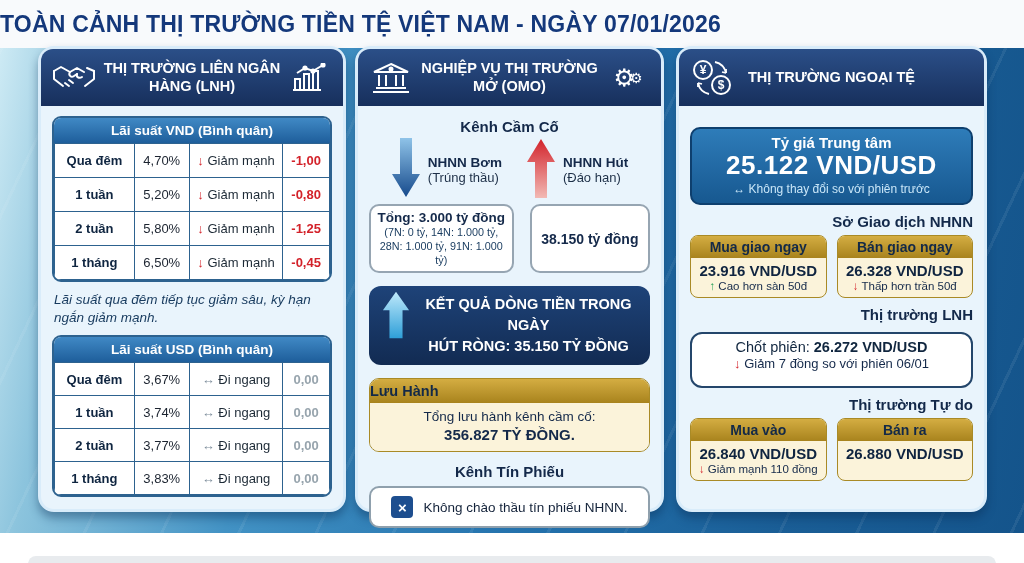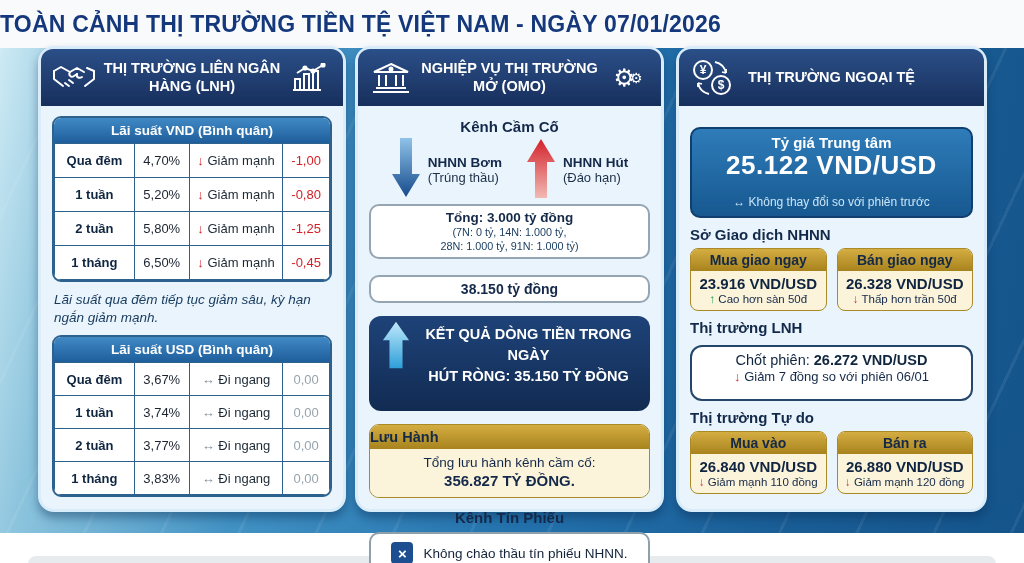--- a/index.html
+++ b/index.html
@@ -34,60 +34,60 @@
   
   .tblock { border:2px solid #2d628f; border-radius:9px; overflow:hidden; background:#fff; }
   .tbl-title { background:linear-gradient(180deg,#4089c5,#1e5e9b); color:#fff; font-weight:700;
     font-size:13.5px; text-align:center; padding:5px 0; }
   table { width:100%; border-collapse:collapse; }
   td { border:1px solid #2d628f; font-size:13px; height:34px; text-align:center; vertical-align:middle; }
   .usd td { height:33px; }
   td.term { font-weight:700; color:#0f2540; width:29%; }
   td.rate { font-weight:400; color:#1c2430; width:20%; }
   td.trend{ width:34%; color:#1d2a36; }
-  td.chg  { width:17%; font-weight:400; }
+  td.chg  { width:17%; font-weight:700; }
   .arr-red { color:#d3222a; font-weight:700; }
   .arr-grey{ color:#7d8d9b; font-weight:700; }
   .chg-red { color:#d3222a; }
   .chg-grey{ color:#97a4ad; }
 
   .note { font-style:italic; color:#173a5e; font-size:13.5px; margin:9px 2px 9px; line-height:1.3; }
 
   
   .sec-title { text-align:center; font-weight:700; color:#14294a; font-size:15px; margin-top:2px; }
   .flows { display:flex; justify-content:center; gap:24px; margin-top:3px; }
   .flow { display:flex; gap:7px; align-items:center; }
   .flow-label b { display:block; font-size:13.5px; color:#14294a; }
   .flow-label span { display:block; font-size:13px; color:#1d2f47; }
-  .flow-boxes { display:flex; gap:16px; margin:2px 0 0;flex-direction:column; }
+  .flow-boxes { display:flex; gap:16px; margin:2px 0 0; }
   .fbox { background:#fff; border:2px solid #96a5b2; border-radius:10px; text-align:center; padding:4px 3px; }
   .fbox1 { flex:1.22; }
   .fbox1 .b1 { font-weight:700; font-size:13.5px; color:#14294a; }
   .fbox1 .b2 { font-size:10.8px; color:#173a5e; line-height:1.3; }
   .fbox2 { flex:1; display:flex; align-items:center; justify-content:center; font-weight:700; font-size:14px; color:#14294a; }
   .banner { position:relative; margin:13px 0 0; background:linear-gradient(180deg,#1e4379,#122b52);
-    border-radius:12px; color:#fff; text-align:center; font-weight:700; font-size:14.5px; line-height:1.45; padding:8px 4px 24px 42px; }
+    border-radius:12px; color:#fff; text-align:center; font-weight:700; font-size:14.5px; line-height:1.45; padding:8px 4px 8px 42px; }
   .banner svg { position:absolute; left:13px; top:5px; }
   .gold-block { margin:13px 0 0; border:1.5px solid #a98a26; border-radius:10px; overflow:hidden; }
   .gold-head { background:linear-gradient(180deg,#d4ad42,#a8831d); color:#132947; font-weight:700; font-size:14.5px; padding:4px 0; }
   .gold-body { background:#fbf3da; text-align:center; padding:6px 4px 8px; color:#14294a; font-size:13.5px; }
   .gold-value { font-weight:700; font-size:15px; margin-top:2px; }
   .mt { margin-top:11px; }
   .tin-box { margin:6px 0 0; background:#fff; border:2px solid #8fa0ad; border-radius:10px; display:flex;
     align-items:center; justify-content:center; gap:10px; padding:8px 6px; font-size:13.5px; color:#14233a; }
   .x-icon { width:22px; height:22px; background:#1d4e8f; color:#fff; border-radius:4px; display:flex;
     align-items:center; justify-content:center; font-weight:700; font-size:15px; flex:none; }
 
   
   .central-box { margin:11px 0 0; background:linear-gradient(180deg,#2e7cb9,#175890); border:2px solid #0e3f6e;
     border-radius:10px; color:#fff; text-align:center; padding:5px 8px 7px; }
   .central-title { font-weight:700; font-size:15px; }
   .central-rate { font-weight:700; font-size:26px; line-height:1.15; letter-spacing:.5px; }
-  .central-note { font-size:12px; color:#c9e6f8; margin-top:14px; }
-  .fx-title { text-align:left; font-weight:700; font-size:15px; color:#13294a; margin-top:8px; }
+  .central-note { font-size:12px; color:#c9e6f8; margin-top:1px; }
+  .fx-title { text-align:right; font-weight:700; font-size:15px; color:#13294a; margin-top:8px; }
   .fx-pair { display:flex; gap:10px; margin:5px 0 0; }
   .gcard { flex:1; border:1.5px solid #a98a26; border-radius:8px; overflow:hidden; background:#fbf3da; text-align:center; }
   .gcard-head { background:linear-gradient(180deg,#d4ad42,#a8831d); font-weight:700; font-size:14px; color:#132947; padding:3px 0; }
   .gcard-rate { font-weight:700; font-size:15px; color:#0f2440; margin-top:4px; }
   .gcard-note { font-size:11.5px; color:#14294a; padding:1px 2px 5px; }
   .up-green { color:#1f9d55; font-weight:700; }
   .dn-red { color:#d3222a; font-weight:700; }
   .lnh-box { margin:9px 0 0; background:#fff; border:2px solid #24466b; border-radius:12px; text-align:center;
     padding:5px 0 15px; color:#10263f; }
   .lnh-line1 { font-size:14.5px; }
@@ -349,18 +349,17 @@
     <div class="fx-title">Thị trường Tự do</div>
     <div class="fx-pair">
       <div class="gcard">
         <div class="gcard-head">Mua vào</div>
         <div class="gcard-rate">26.840 VND/USD</div>
         <div class="gcard-note"><span class="dn-red">↓</span> <span>Giảm mạnh 110 đồng</span></div>
       </div>
       <div class="gcard">
         <div class="gcard-head">Bán ra</div>
         <div class="gcard-rate">26.880 VND/USD</div>
-        <div class="gcard-note"><span class="dn-red">↓</span> <span>Giảm mạnh 120 đồng</span></div>
       </div>
     </div>
 
   </div>
 </div>
 
 </body></html>

